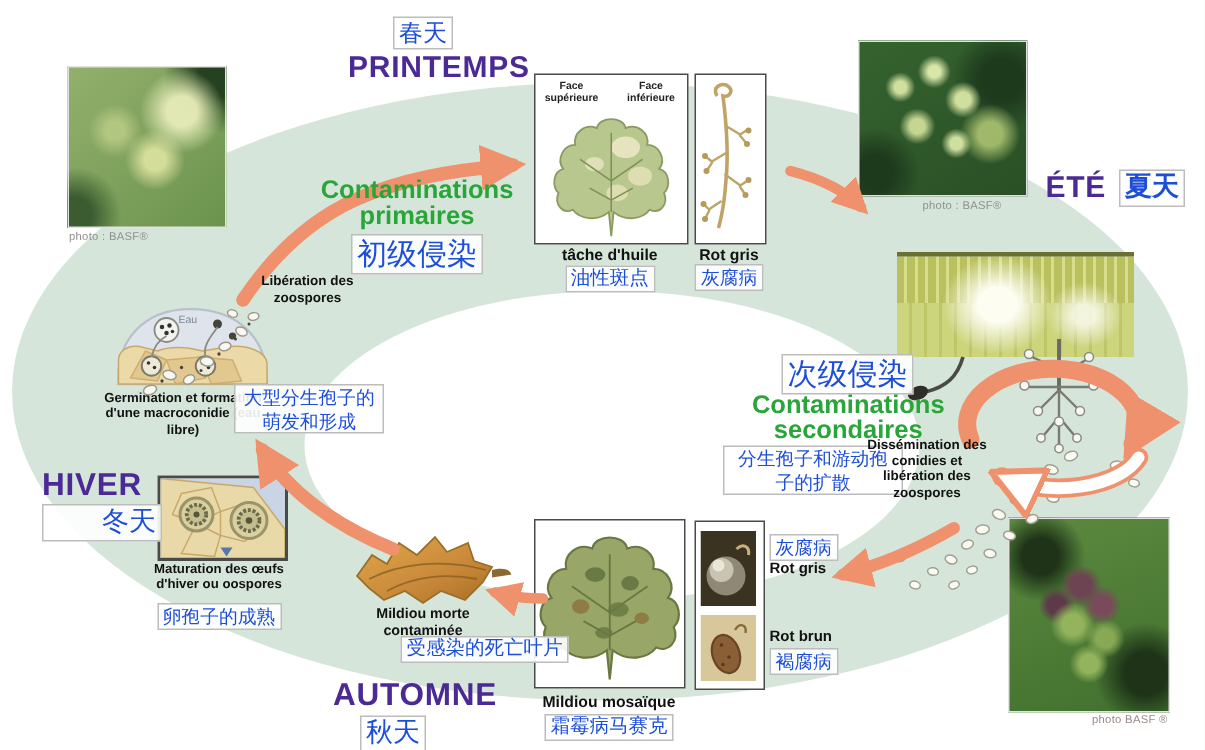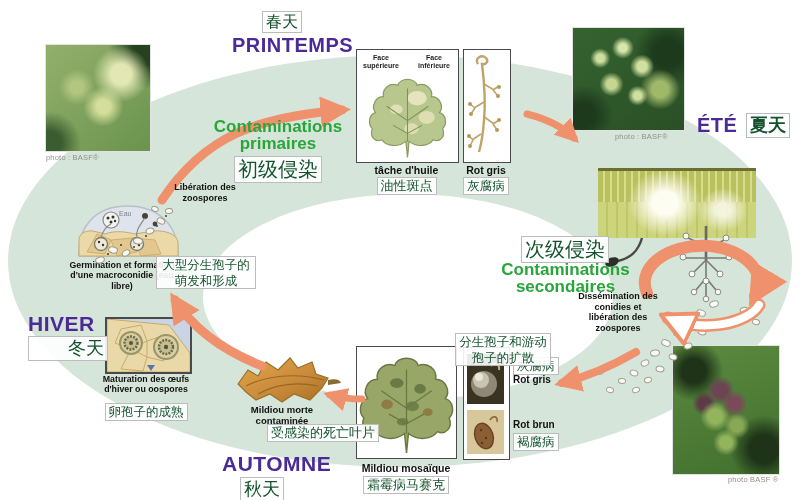--- a/index.html
+++ b/index.html
@@ -10,21 +10,21 @@
   .ring-outer{left:8px;top:55px;width:784px;height:412px;border-radius:50%;background:#d6e5d9;}
   .ring-inner{left:203px;top:194px;width:410px;height:206px;border-radius:50%;background:#ffffff;}
   
   .photo{box-shadow:0 0 0 1px #e2e2e2 inset;}
   .credit{font-size:7.5px;color:#8f8f8f;letter-spacing:.2px;}
   
   .frame{background:#fff;border:1.5px solid #4a4a4a;}
   
   .season-fr{color:#4b2a96;font-weight:bold;font-size:21px;letter-spacing:.5px;}
   .stage-fr{color:#29a53a;font-weight:bold;font-size:17px;line-height:1.02;text-align:center;}
-  .zh{background:rgba(255,255,255,.9);border:1px solid #bcbcbc;padding:0 3px;color:#14532d;
+  .zh{background:rgba(255,255,255,.9);border:1px solid #bcbcbc;padding:0 3px;color:#1d4ed8;
       font-family:"DejaVu Sans", sans-serif;line-height:1.25;display:inline-block;text-align:center;}
   .zh-big{font-size:20px;}
   .zh-med{font-size:13px;}
   .zh-sm{font-size:12.5px;}
   .fr-bold{font-weight:bold;font-size:9px;line-height:1.18;text-align:center;color:#111;}
   .fr-bold-lg{font-weight:bold;font-size:10.5px;text-align:center;color:#111;}
   .facelbl{font-weight:bold;font-size:7px;line-height:1.1;text-align:center;color:#222;}
   svg{display:block;}
 </style>
 </head>
@@ -328,21 +328,21 @@
 
   <div class="abs season-fr" style="left:697px;top:114px;font-size:20px;text-align:right;">ÉTÉ</div>
   <div class="abs" style="left:746px;top:113px;font-weight:bold;">
     <span class="zh" style="font-size:18px;">夏天</span>
   </div>
 
   <div class="abs" style="left:495px;top:236px;width:140px;text-align:center;">
     <span class="zh zh-big">次级侵染</span>
   </div>
   <div class="abs stage-fr" style="left:488px;top:261px;width:155px;">Contaminations secondaires</div>
-  <div class="abs" style="left:455px;top:297px;width:96px;margin-top:36px;">
+  <div class="abs" style="left:482px;top:297px;width:120px;">
     <span class="zh zh-sm">分生孢子和游动孢子的扩散</span>
   </div>
   <div class="abs fr-bold" style="left:578px;top:291px;width:80px;">Dissémination des conidies et libération des zoospores</div>
 
   <div class="abs fr-bold" style="left:160px;top:182px;width:90px;">Libération des zoospores</div>
 
   <div class="abs season-fr" style="left:28px;top:312px;">HIVER</div>
   <div class="abs" style="left:28px;top:336px;">
     <span class="zh" style="font-size:18px;padding-left:39px;">冬天</span>
   </div>

